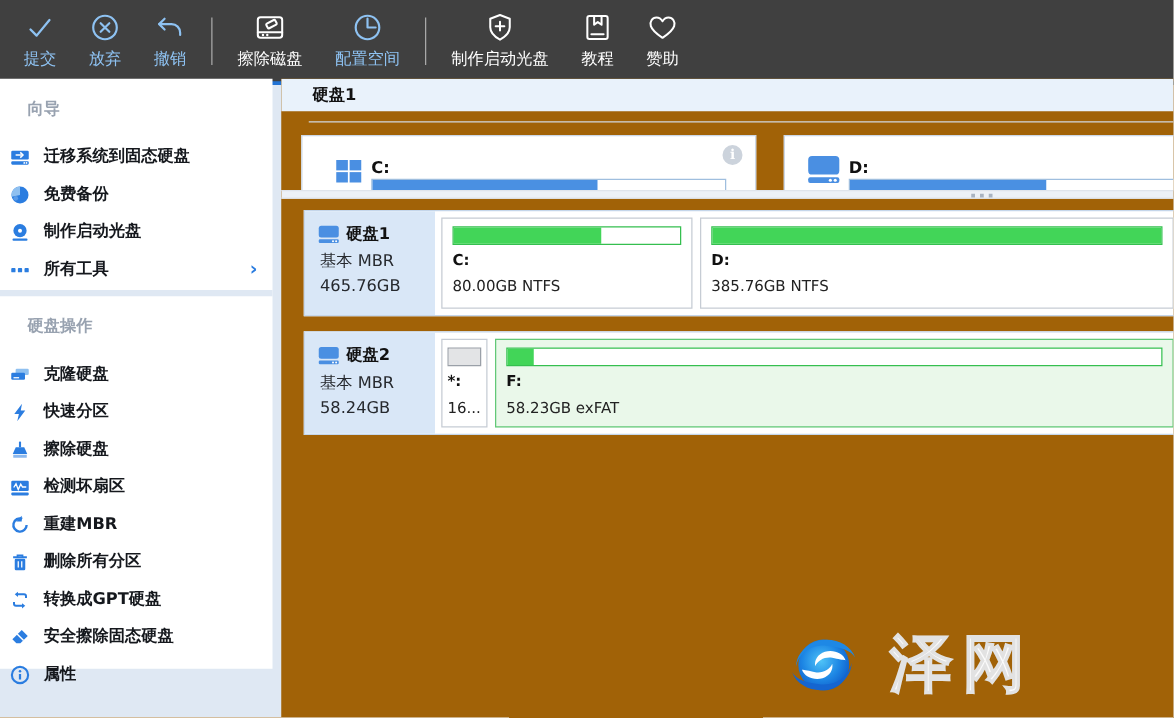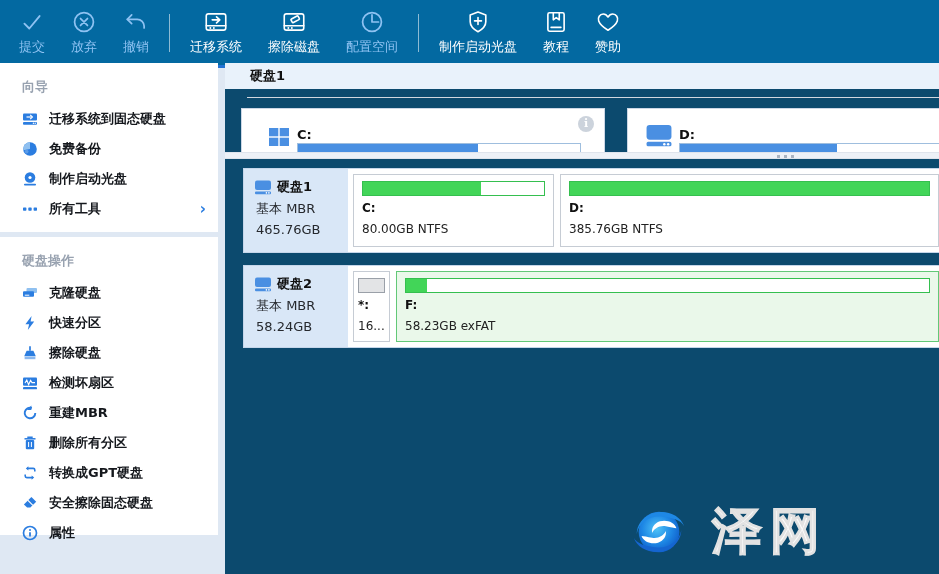--- a/index.html
+++ b/index.html
@@ -1,40 +1,40 @@
 <!DOCTYPE html>
 <html><head>
 <meta charset="utf-8">
 <style>
   * { margin:0; padding:0; box-sizing:border-box; }
   html,body { width:939px; height:574px; overflow:hidden; }
   body { font-family:"DejaVu Sans","Liberation Sans",sans-serif; }
   #app { position:relative; width:939px; height:574px; background:#dfe8f3; overflow:hidden; }
 
   
-  .toolbar { position:absolute; top:0; left:0; right:0; height:68px; background:#0369a1;
+  .toolbar { position:absolute; top:0; left:0; right:0; height:68px; background:#404040;
              border-bottom:3px solid #2273d4; display:flex; align-items:center; padding-left:6px; }
   .tb-item { display:flex; flex-direction:column; align-items:center; justify-content:center;
              color:#fff; padding:0 13px; height:100%; cursor:pointer; }
   .tb-item.disabled { color:#8ec2f2; cursor:default; }
   .tb-item svg { width:26px; height:26px; display:block; }
   .tb-label { font-size:13px; margin-top:3px; white-space:nowrap; }
   .tb-sep { width:1px; height:38px; background:rgba(255,255,255,.55); margin:0 7px; flex:none; }
 
   
   .sidebar { position:absolute; left:0; top:63px; width:218px; height:472px; background:#fff; }
   .sb-title { color:#98a2b0; font-size:13px; font-weight:700; padding:15px 0 8px 22px; }
-  .sb-item { display:flex; align-items:center; height:30px; padding-left:22px; font-size:13px;
+  .sb-item { display:flex; align-items:flex-end; height:30px; padding-left:8px; font-size:13px;
              color:#15181d; font-weight:600; cursor:pointer; position:relative; }
   .sb-item svg { width:16px; height:16px; margin-right:11px; color:#2b7de0; flex:none; }
   .sb-chevron { position:absolute; right:12px; color:#2b7de0; font-size:15px; font-weight:700; }
   .sb-divider { height:5px; background:#dfe8f3; margin-top:8px; }
 
   
-  .main { position:absolute; left:225px; top:63px; right:0; bottom:0; background:#0c4a6e; overflow:hidden; }
+  .main { position:absolute; left:225px; top:63px; right:0; bottom:0; background:#a16207; overflow:hidden; }
   .tabstrip { height:26px; background:#e9f2fb; display:flex; align-items:center; padding-left:25px; }
   .tab-label { font-weight:700; font-size:13px; color:#111; cursor:pointer; }
   .rule { position:absolute; top:34px; left:22px; right:0; height:1px; background:#d2d7df; }
 
   
   .overview { position:absolute; top:45px; left:0; right:0; height:44px; overflow:hidden; }
   .ov-card { position:absolute; top:0; height:70px; background:#fff; border:1px solid #ccd7e6; }
   .ov-c { left:16px; width:364px; }
   .ov-d { left:402px; right:-8px; }
   .ov-icon { position:absolute; }
@@ -103,30 +103,20 @@
         </svg>
       <span class="tb-label">撤销</span>
     </div>
     <div class="tb-sep"></div>
     <div class="tb-item">
       <svg viewBox="0 0 24 24" fill="none" stroke="currentColor" stroke-width="1.5" stroke-linecap="round" stroke-linejoin="round">
           <rect x="3" y="4.5" width="18" height="15" rx="2"></rect>
           <path d="M3 15.5h18"></path>
           <circle cx="6.8" cy="17.5" r=".9" fill="currentColor" stroke="none"></circle>
           <circle cx="10" cy="17.5" r=".9" fill="currentColor" stroke="none"></circle>
-          <path d="M8.5 10h6.5M12.5 7.2L15.5 10l-3 2.8"></path>
-        </svg>
-      <span class="tb-label">迁移系统</span>
-    </div>
-    <div class="tb-item">
-      <svg viewBox="0 0 24 24" fill="none" stroke="currentColor" stroke-width="1.5" stroke-linecap="round" stroke-linejoin="round">
-          <rect x="3" y="4.5" width="18" height="15" rx="2"></rect>
-          <path d="M3 15.5h18"></path>
-          <circle cx="6.8" cy="17.5" r=".9" fill="currentColor" stroke="none"></circle>
-          <circle cx="10" cy="17.5" r=".9" fill="currentColor" stroke="none"></circle>
           <rect x="9.4" y="7.6" width="7.4" height="3.8" rx=".8" transform="rotate(-28 13.1 9.5)"></rect>
         </svg>
       <span class="tb-label">擦除磁盘</span>
     </div>
     <div class="tb-item disabled">
       <svg viewBox="0 0 24 24" fill="none" stroke="currentColor" stroke-width="1.6" stroke-linecap="round" stroke-linejoin="round">
           <circle cx="12" cy="12" r="8.7"></circle>
           <path d="M12 5.5V12h6"></path>
         </svg>
       <span class="tb-label">配置空间</span>

